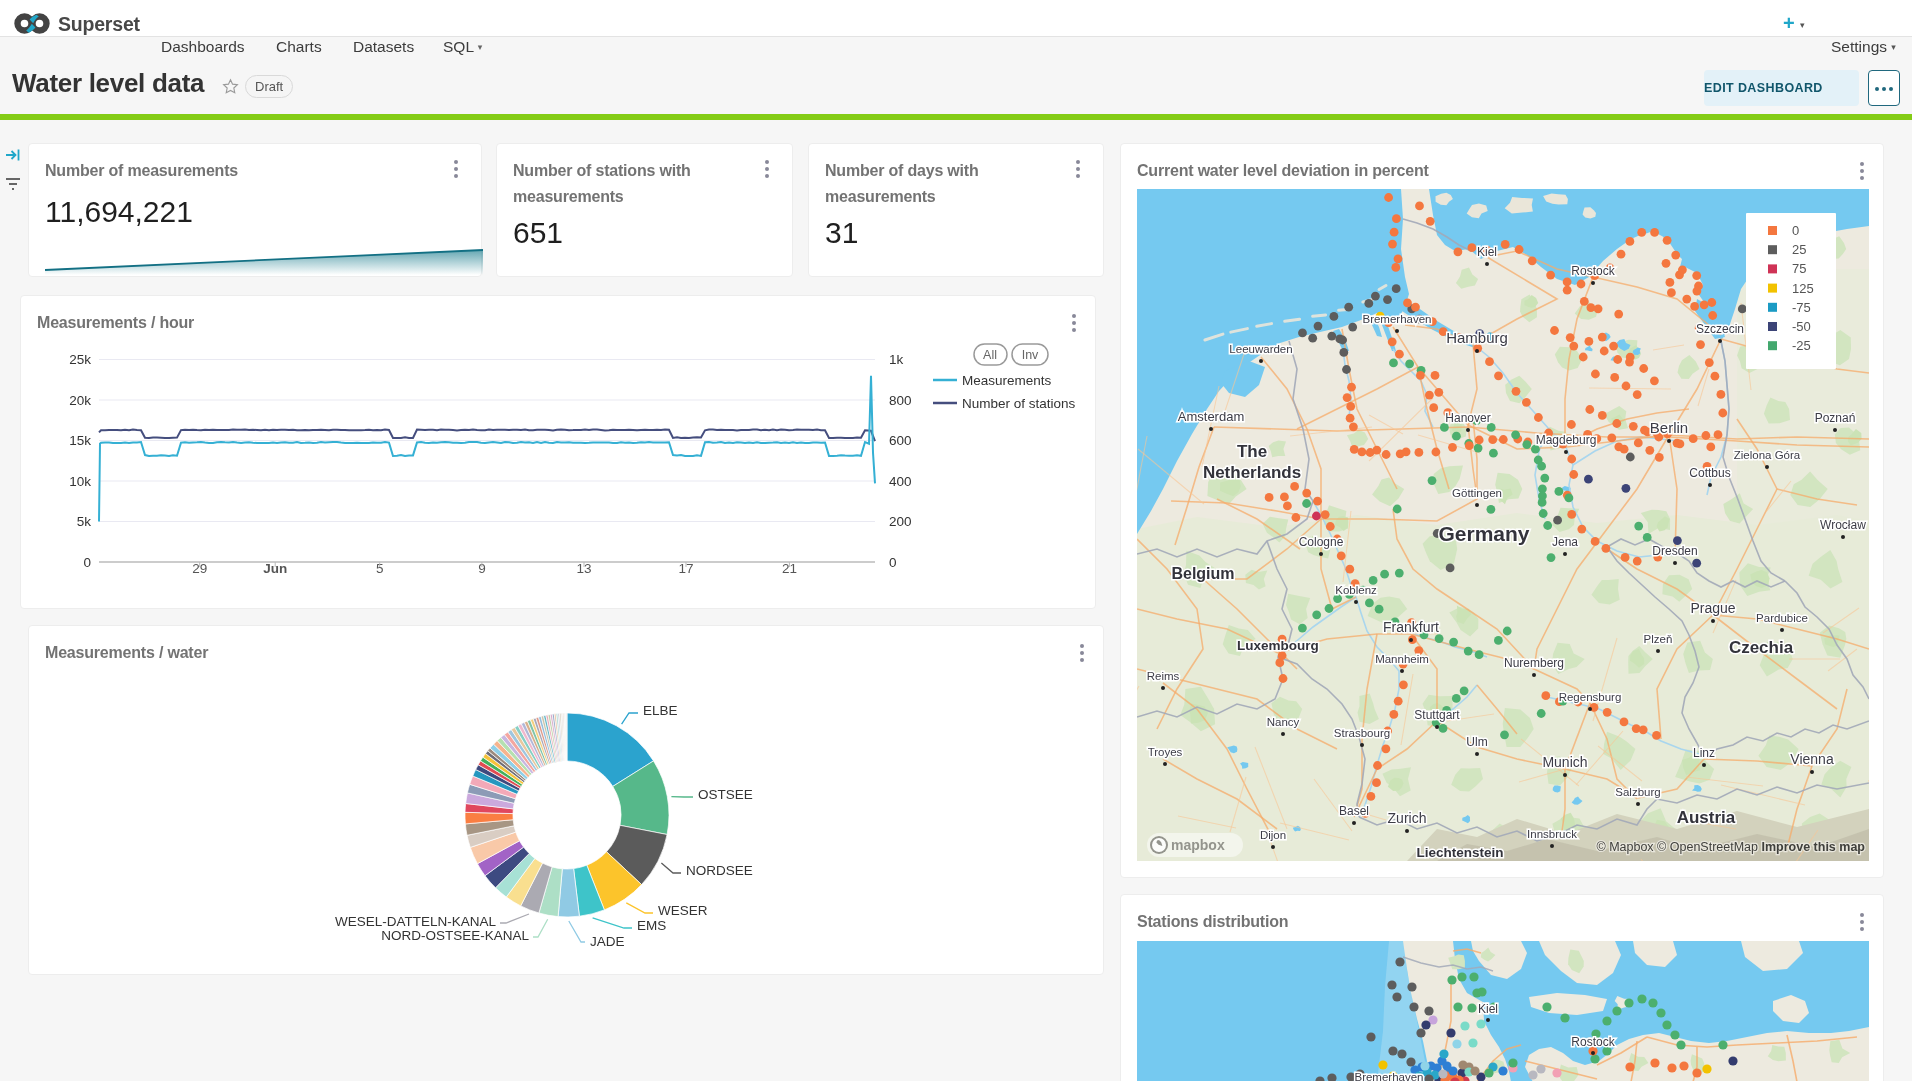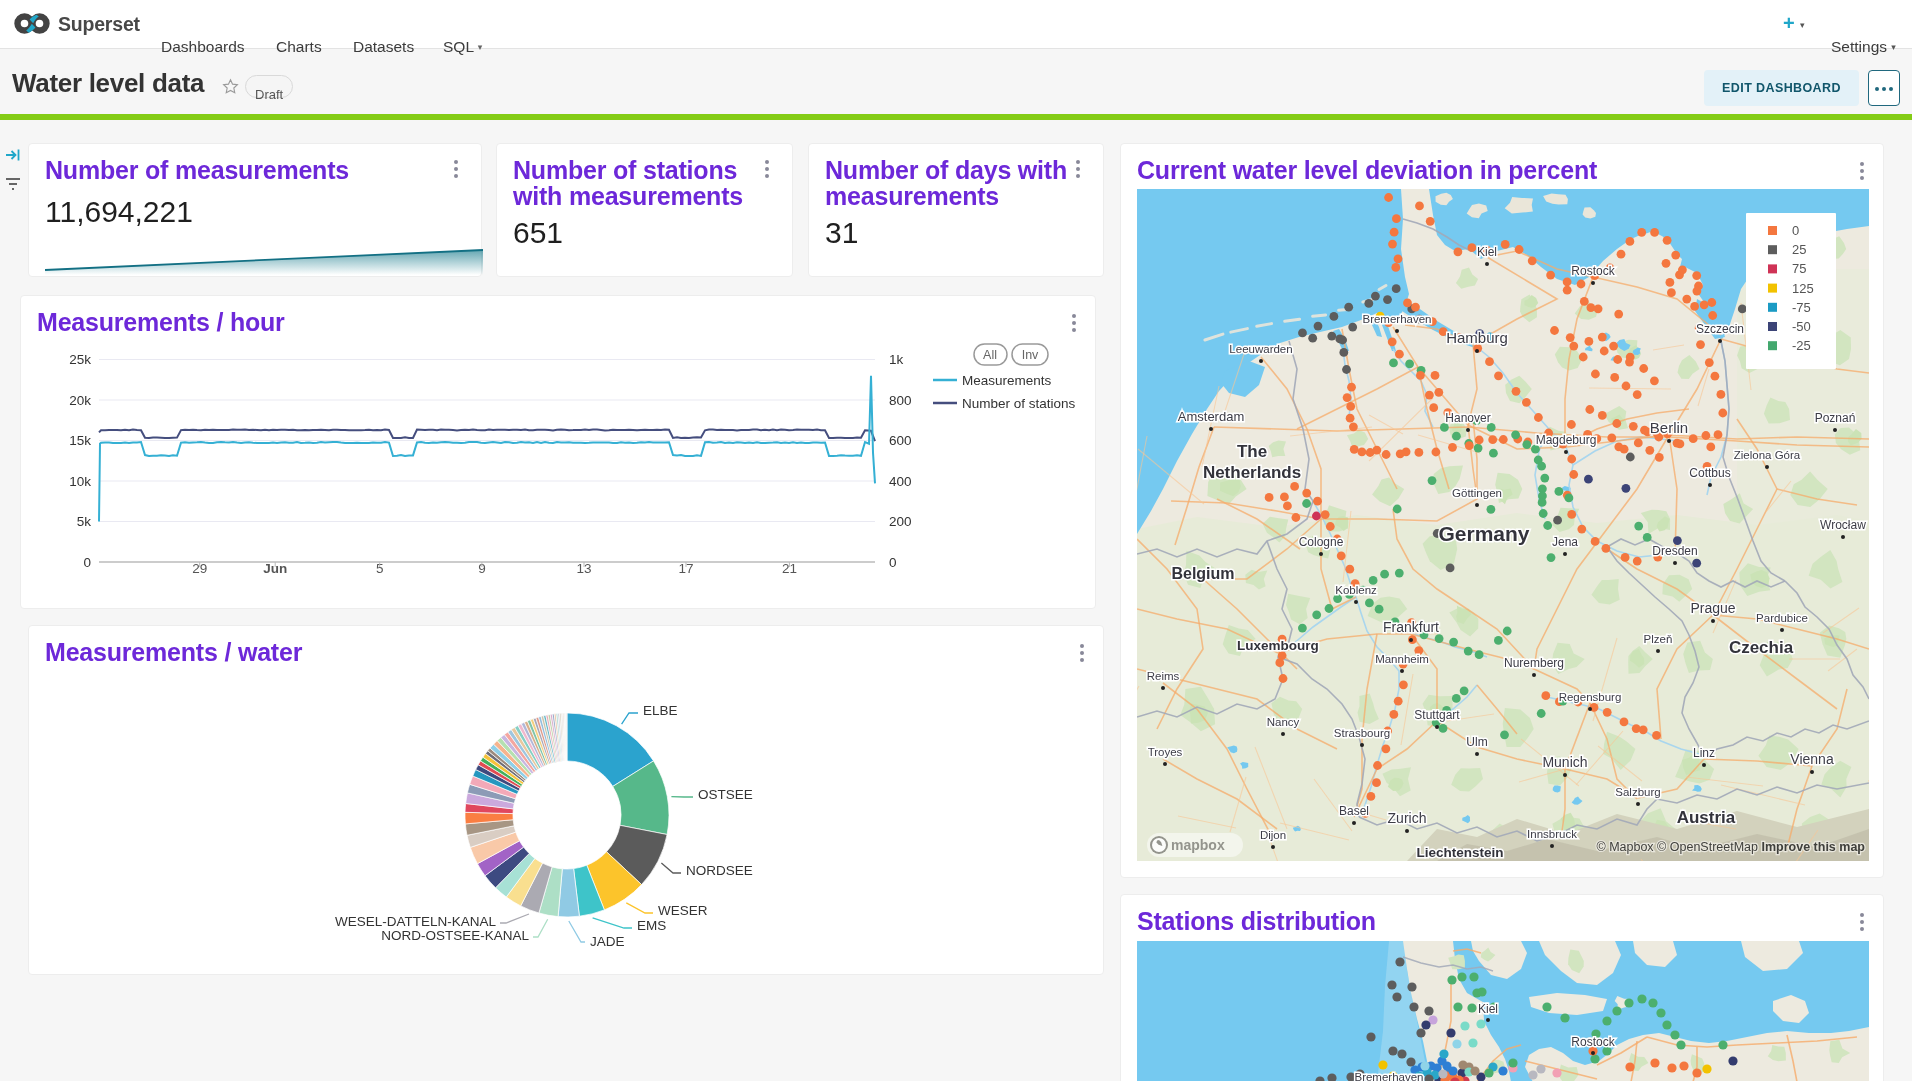--- a/index.html
+++ b/index.html
@@ -1,23 +1,23 @@
 <!DOCTYPE html>
 <html><head>
 <meta charset="utf-8">
 <title>Water level data</title>
 <style>
 * { margin:0; padding:0; box-sizing:border-box; }
 html,body { width:1912px; height:1081px; overflow:hidden; }
 body { font-family:"Liberation Sans", sans-serif; background:#f6f6f6; position:relative; }
-.navbar { position:absolute; left:0; top:0; width:1912px; height:49px; background:#fff; border-bottom:1px solid #e3e3e3; }
+.navbar { position:absolute; left:0; top:0; width:1912px; height:37px; background:#fff; border-bottom:1px solid #e3e3e3; }
 .nav-item { position:absolute; top:16px; font-size:15.5px; color:#3c3c3c;margin-top:22px; }
 .header { position:absolute; left:0; top:49px; width:1912px; height:71px; border-bottom:6px solid #84cc16; }
 .card { position:absolute; background:#fff; border-radius:4px; border:1px solid #ededed; }
-.ct { position:absolute; left:16px; top:14px; font-size:25px; font-weight:bold; color:#6d28d9; line-height:25.5px; letter-spacing:-0.2px; }
+.ct { position:absolute; left:16px; top:14px; font-size:16px; font-weight:bold; color:#737373; line-height:25.5px; letter-spacing:-0.2px; }
 .kebab { position:absolute; width:14px; height:20px; }
 .kebab i { display:block; width:4px; height:4px; border-radius:50%; background:#889; margin:0 auto 3px auto; }
 .bignum { position:absolute; left:16px; font-size:30px; color:#1f1f1f; letter-spacing:0px; }
 </style>
 </head>
 <body>
 
 <div class="navbar">
   <svg width="42" height="28" viewBox="0 0 42 28" style="position:absolute;left:13px;top:10px">
     <circle cx="11.5" cy="13.5" r="7" fill="none" stroke="#434343" stroke-width="6.4"></circle>
@@ -33,22 +33,22 @@
   <div style="position:absolute;left:1783px;top:12px;font-size:20px;color:#20a7c9;font-weight:bold">+</div>
   <div style="position:absolute;left:1800px;top:20px;font-size:9px;color:#555">▾</div>
   <div class="nav-item" style="left:1831px">Settings <span style="font-size:9px;color:#555;vertical-align:2px">▾</span></div>
 </div>
 
 <div class="header">
   <div style="position:absolute;left:12px;top:19px;font-size:26px;font-weight:bold;color:#333;letter-spacing:-0.3px">Water level data</div>
   <svg width="17" height="17" viewBox="0 0 24 24" style="position:absolute;left:222px;top:29px">
     <path d="M12 2.5 l2.9 6.2 6.8 0.8 -5 4.6 1.3 6.7 -6 -3.3 -6 3.3 1.3 -6.7 -5 -4.6 6.8 -0.8 Z" fill="none" stroke="#9a9a9a" stroke-width="1.6"></path>
   </svg>
-  <div style="position:absolute;left:245px;top:26px;height:23px;padding:8px 9px;border:1px solid #d9d9d9;background:#f5f5f5;border-radius:12px;font-size:13px;color:#555;line-height:22px">Draft</div>
-  <div style="position:absolute;left:1704px;top:21px;width:155px;height:36px;background:#e3f1f8;border-radius:4px;text-align:center;line-height:36px;font-size:12.5px;font-weight:bold;letter-spacing:0.4px;color:#11566b">EDIT DASHBOARD</div>
+  <div style="position:absolute;left:245px;top:26px;height:23px;padding:0 9px;border:1px solid #d9d9d9;background:#f5f5f5;border-radius:12px;font-size:13px;color:#555;line-height:22px">Draft</div>
+  <div style="position:absolute;left:1704px;top:21px;width:155px;height:36px;background:#e3f1f8;border-radius:4px;text-align:left;line-height:36px;font-size:12.5px;font-weight:bold;letter-spacing:0.4px;color:#11566b">EDIT DASHBOARD</div>
   <div style="position:absolute;left:1868px;top:21px;width:32px;height:36px;border:1px solid #20687e;border-radius:4px;background:#fff">
     <div style="position:absolute;left:6px;top:16px;width:4px;height:4px;border-radius:50%;background:#20687e"></div>
     <div style="position:absolute;left:13px;top:16px;width:4px;height:4px;border-radius:50%;background:#20687e"></div>
     <div style="position:absolute;left:20px;top:16px;width:4px;height:4px;border-radius:50%;background:#20687e"></div>
   </div>
 </div>
 
 <svg width="16" height="16" viewBox="0 0 16 16" style="position:absolute;left:5px;top:147px">
   <path d="M1 8 L10 8 M6.5 4 L10.5 8 L6.5 12" stroke="#20a7c9" stroke-width="1.8" fill="none"></path>
   <line x1="13.5" y1="2.5" x2="13.5" y2="13.5" stroke="#20a7c9" stroke-width="1.8"></line>

